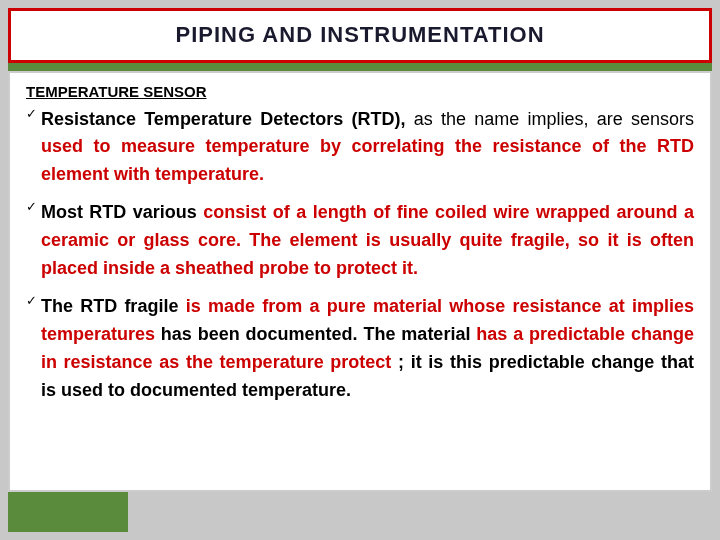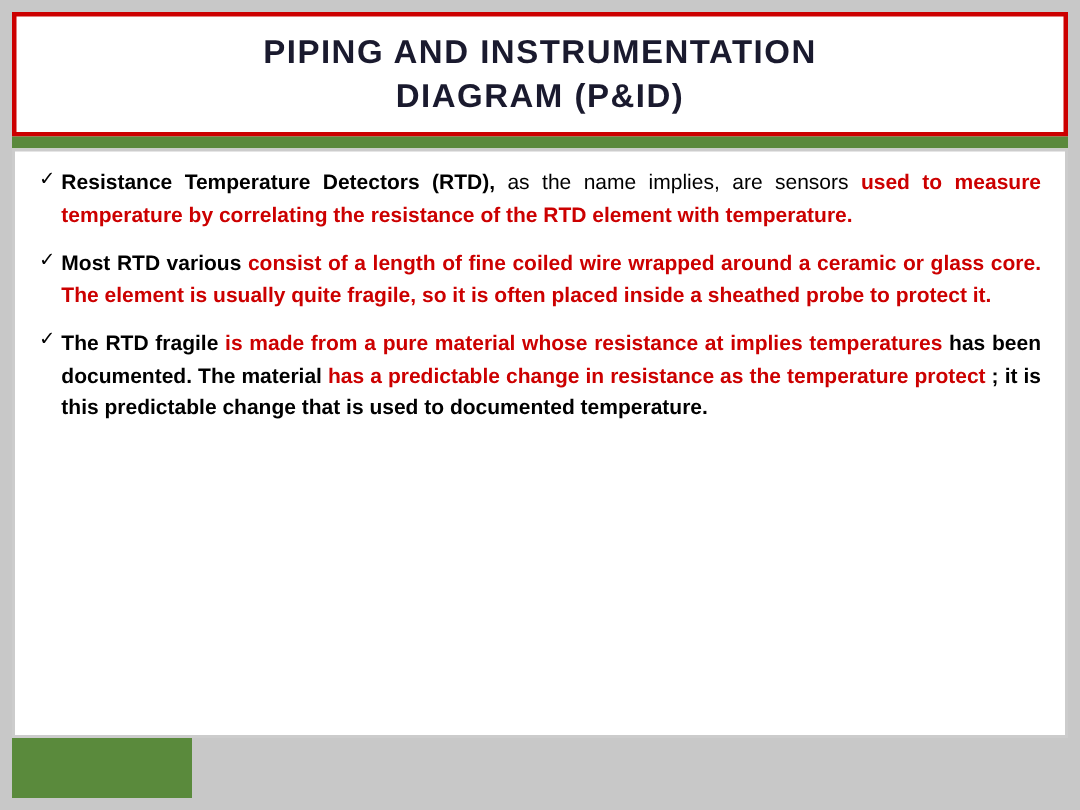--- a/index.html
+++ b/index.html
@@ -77,21 +77,21 @@
     }
 
     .checkmark {
       font-size: 13px;
       color: #000;
       flex-shrink: 0;
       margin-top: 0px;
     }
 
     .bullet-text {
-      font-size: 14px;
+      font-size: 18px;
       line-height: 1.55;
       text-align: justify;
       color: #000;
     }
 
     .bold-black {
       font-weight: bold;
       color: #000;
     }
 
@@ -117,28 +117,28 @@
     }
   </style>
 </head>
 <body>
 
 <div class="outer-wrapper">
 
   <div class="header-box">
     <div class="header-title">
       <span>PIPING AND INSTRUMENTATION</span><br>
-      <span>DIAGRAM (P&amp;ID)</span>
     </div>
   </div>
 
   <div class="green-bar"></div>
 
   <div class="content-area">
 
+    <div class="section-title">TEMPERATURE SENSOR</div>
 
 
     <div class="bullet-block">
       <span class="checkmark">✓</span>
       <div class="bullet-text">
         <span class="bold-black">Resistance Temperature Detectors (RTD),</span>
         <span> as the name implies, are sensors </span>
         <span class="red-text">used to measure temperature by <span style="font-style:normal;">correlating</span> the resistance of the RTD element with temperature.</span>
       </div>
     </div>

